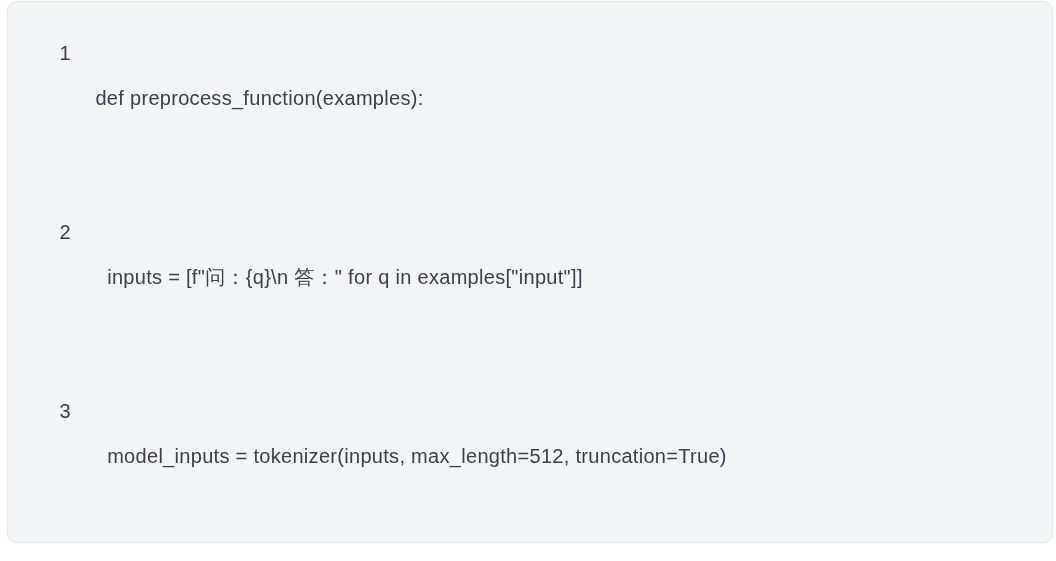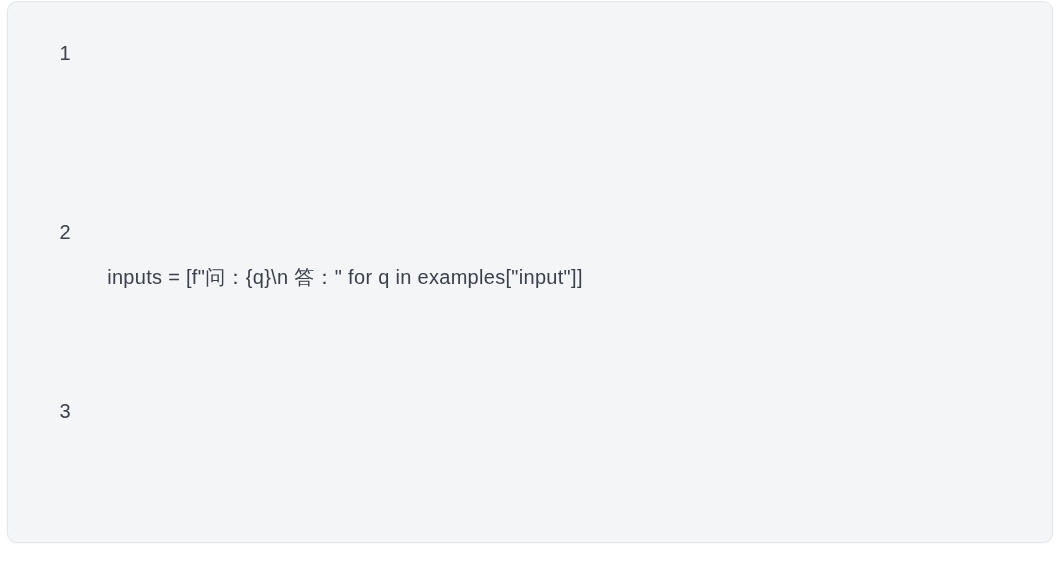--- a/index.html
+++ b/index.html
@@ -40,27 +40,27 @@
     color: #3a404c;
     user-select: none;
   }
 </style>
 </head>
 <body>
 
 <div class="code-card">
 
   <div class="code-line">
-    <span class="line-number">1</span>
+    <span class="line-number">1</span><span class="code-text">def preprocess_function(examples):</span>
     
   </div>
 
   <div class="code-line">
     <span class="line-number">2</span><span class="code-text">  inputs = [f"问：{q}\n 答：" for q in examples["input"]]</span>
     
   </div>
 
   <div class="code-line">
-    <span class="line-number">3</span>
+    <span class="line-number">3</span><span class="code-text">  model_inputs = tokenizer(inputs, max_length=512, truncation=True)</span>
     
   </div>
 
 </div>
 
 </body></html>

